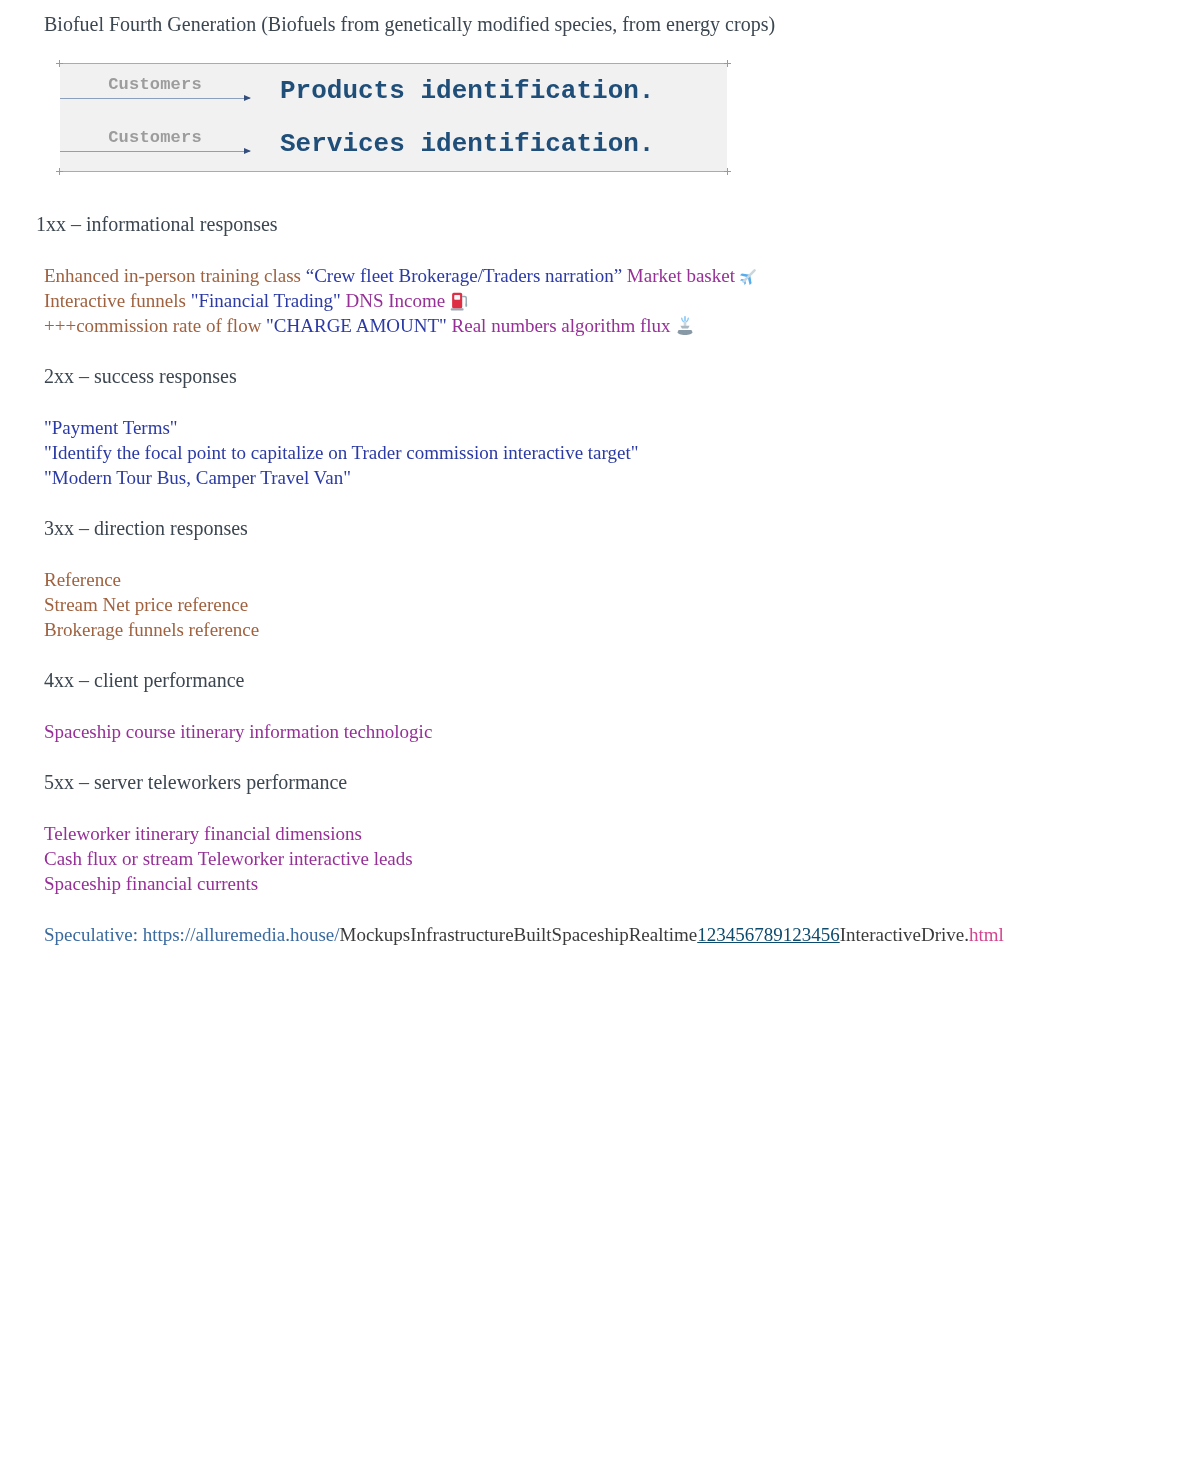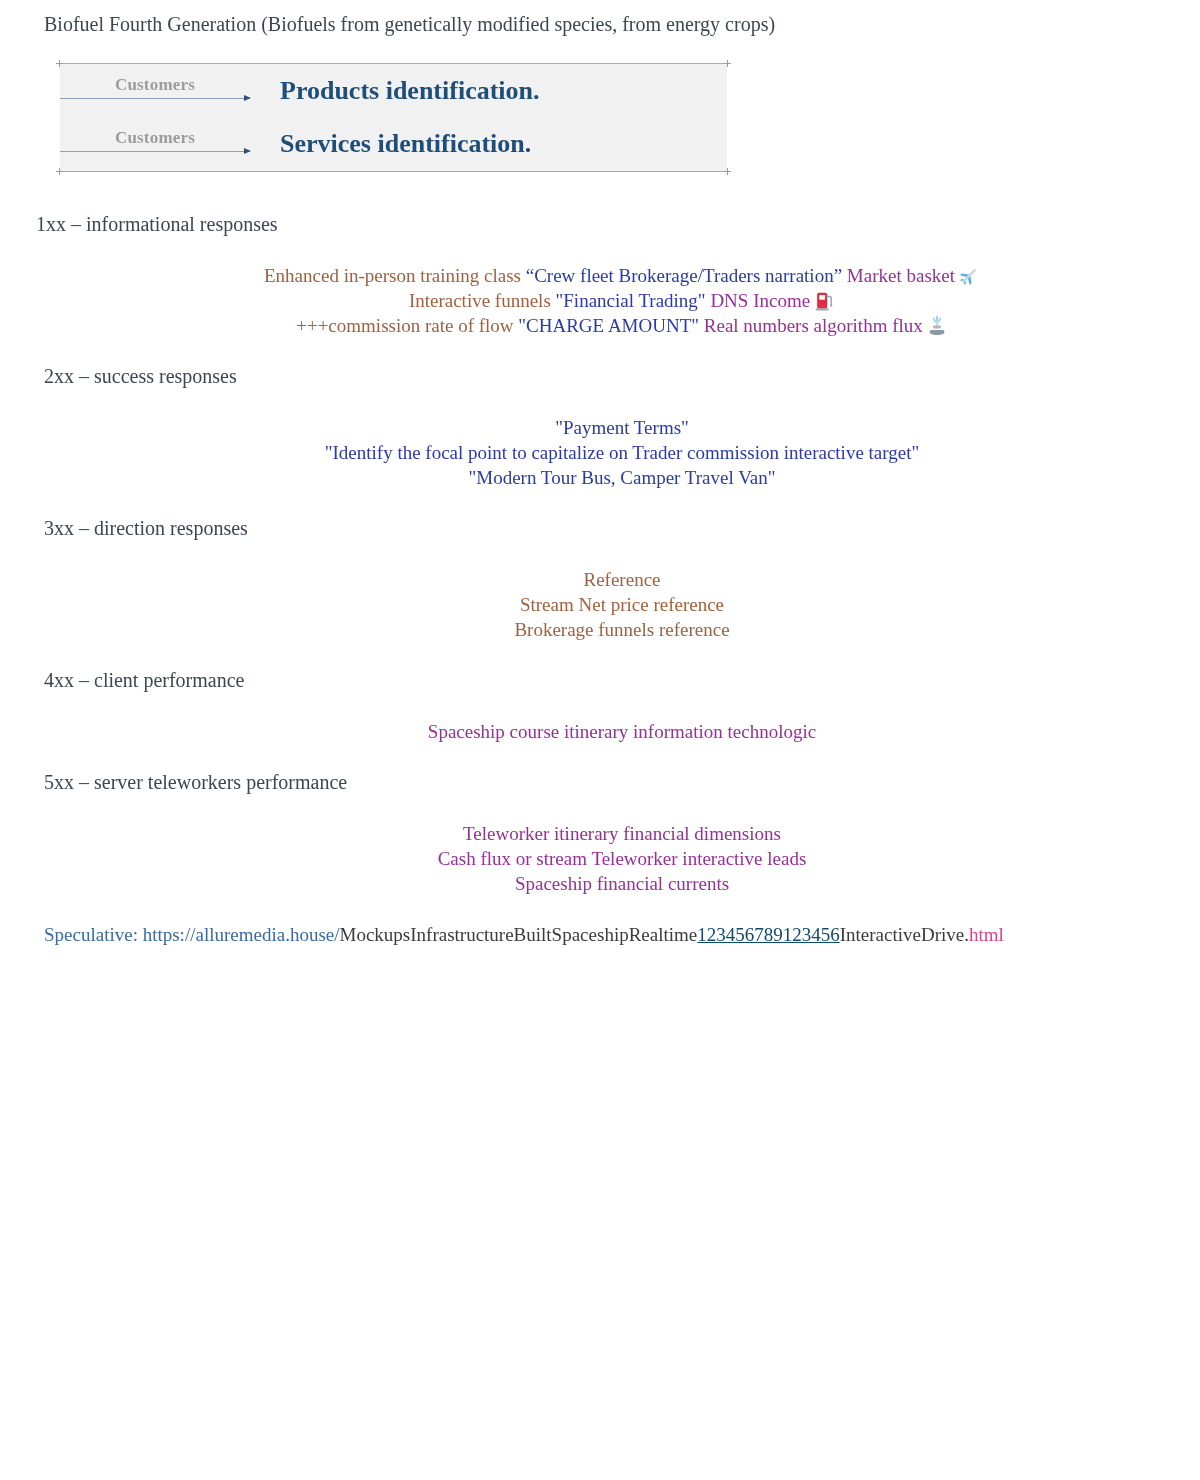--- a/index.html
+++ b/index.html
@@ -9,20 +9,21 @@
     -webkit-font-smoothing:antialiased;
   }
   .title{
     margin:12px 0 0 44px;font-size:20px;line-height:24px;color:#3c4650;
   }
   
   .diagram{
     position:relative;margin:27px 0 12px 60px;width:667px;height:107px;
     background:#f1f1f2;border-top:1px solid #ababab;border-bottom:1px solid #ababab;
     box-sizing:content-box;
+    font-family:Liberation Mono, monospace;
   }
   .tick{position:absolute;width:7px;height:7px;
     background:linear-gradient(#9a9a9a,#9a9a9a) center/7px 1px no-repeat,
                linear-gradient(#9a9a9a,#9a9a9a) center/1px 7px no-repeat;}
   .tick.tl{left:-4px;top:-4px}.tick.tr{right:-4px;top:-4px}
   .tick.bl{left:-4px;bottom:-4px}.tick.br{right:-4px;bottom:-4px}
   .drow{position:relative;height:53px;}
   .actor-label{
     position:absolute;left:0;top:11px;width:190px;text-align:center;
     font-size:17px;font-weight:bold;color:#9c9c9c;letter-spacing:.2px;
@@ -32,21 +33,21 @@
     content:"";position:absolute;right:-1px;top:-4px;
     border-left:7px solid #344f7c;border-top:3.5px solid transparent;border-bottom:3.5px solid transparent;
   }
   .message{
     position:absolute;left:220px;top:12px;font-size:26px;font-weight:bold;color:#1f4e79;
   }
   
   .heading{margin:26px 0 0 44px;font-size:20px;line-height:24px;color:#3c4650;}
   .heading.first{margin-top:40px;margin-left:36px;}
   .group{margin:27px 0 0 44px;font-size:19px;line-height:25px;}
-  .line{white-space:nowrap;text-align:center;}
+  .line{white-space:nowrap;}
   .c-brown{color:#a0613f;}
   .c-blue{color:#2b3aa5;}
   .c-purple{color:#963097;}
   .c-link{color:#3a6a9f;text-decoration:none;}
   .c-dark{color:#3b3b3b;}
   .c-faded{color:#0c4a6e;text-decoration:underline;}
   .c-pink{color:#d4438f;}
   .footer-line{margin:26px 0 0 44px;font-size:19px;line-height:25px;white-space:nowrap;}
   .emoji{width:22px;height:22px;vertical-align:-5px;margin-left:3px;}
 </style>

